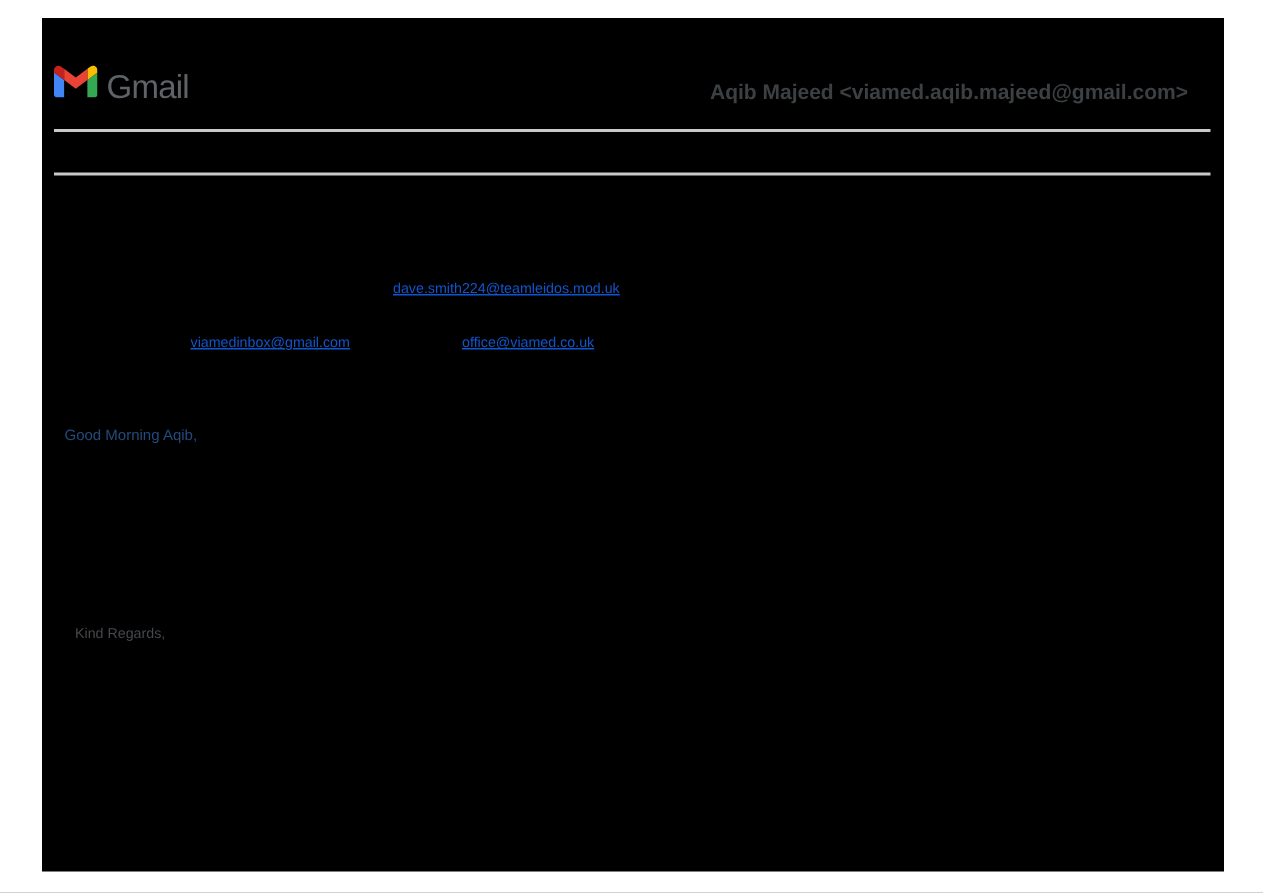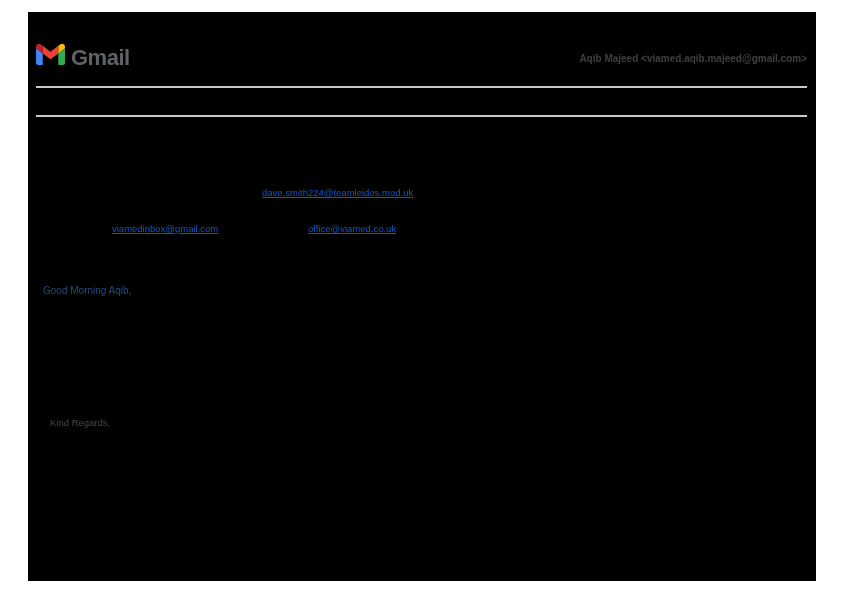--- a/index.html
+++ b/index.html
@@ -28,29 +28,29 @@
     left: 8px;
     top: 31px;
     width: 29px;
     height: 22px;
   }
   .gmail-wordmark {
     position: absolute;
     left: 43px;
     top: 33px;
     font-size: 22px;
-    font-weight: 700;
+    font-weight: 400;
     letter-spacing: -0.5px;
     color: #5f6368;
   }
   .account-line {
     position: absolute;
-    right: 9px;
+    right: 24px;
     top: 41px;
-    font-size: 10px;
+    font-size: 14px;
     font-weight: 700;
     color: #3c4043;
     white-space: nowrap;
   }
   .divider {
     position: absolute;
     left: 8px;
     width: 771px;
     height: 2px;
     background: #c9c9c9;
@@ -59,21 +59,21 @@
   .divider-2 { top: 103px; }
   .mail-link {
     position: absolute;
     font-size: 9.5px;
     color: #1155cc;
     text-decoration: underline;
     white-space: nowrap;
     cursor: pointer;
   }
   .from-link { left: 234px; top: 175px; }
-  .to-link   { left: 84px;  top: 211px; }
+  .to-link   { left: 99px;  top: 211px; }
   .cc-link   { left: 280px; top: 211px; text-align: right; }
   .body-line {
     position: absolute;
     font-size: 10px;
     color: #234a7c;
     white-space: nowrap;
     margin-top: 19px;
   }
   .greeting { left: 15px; top: 254px; }
   .line1    { left: 15px; top: 302px; }

